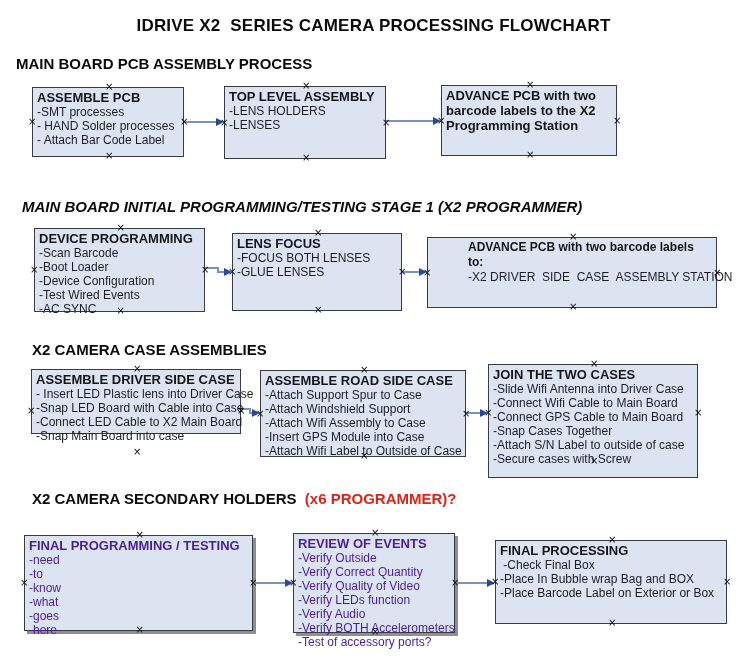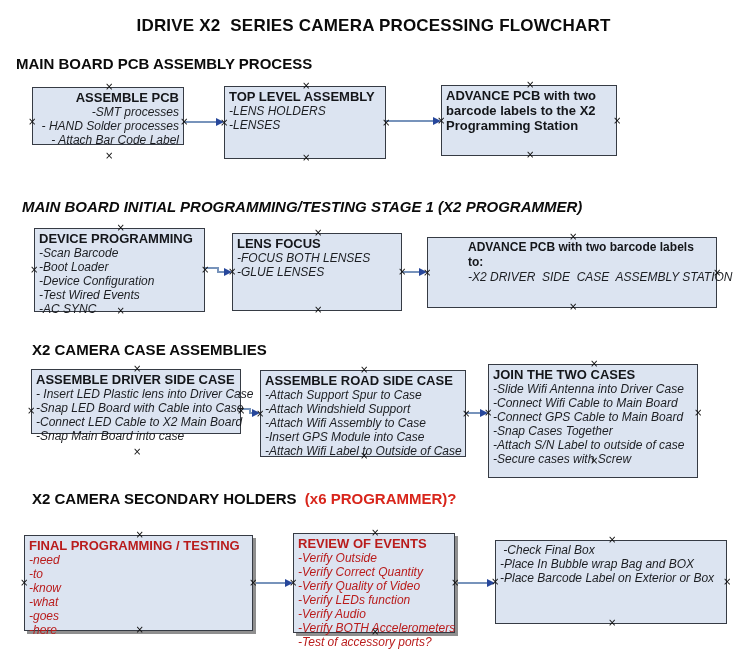--- a/index.html
+++ b/index.html
@@ -7,38 +7,38 @@
           font-family:"Liberation Sans","DejaVu Sans",sans-serif;color:#111;}
   .title{position:absolute;left:0;top:16px;width:747px;text-align:center;
          font-size:17px;font-weight:bold;letter-spacing:.2px;white-space:pre;color:#0b0b0b;}
   .section-heading{position:absolute;font-size:15px;font-weight:bold;white-space:pre;color:#0b0b0b;}
   .section-heading .red{color:#d8251b;}
   .box{position:absolute;background:#dce4f1;border:1.5px solid #363b44;
        padding:2px 4px 1px 4px;box-sizing:border-box;z-index:2;overflow:visible;}
   .box.shadow{box-shadow:3px 3px 0 #8f8f8f;}
   .box-title{font-size:13px;font-weight:bold;line-height:15px;white-space:normal;color:#14161a;}
   .box.fit .box-title{font-size:12px;}
-  .box.red .box-title,.box.red .item{color:#b91c1c;}
-  .item{font-size:12px;line-height:14px;white-space:pre;color:#1c1e22;font-style:italic;}
+  .box.red .box-title,.box.red .item{color:#4c1d95;}
+  .item{font-size:12px;line-height:14px;white-space:pre;color:#1c1e22;}
   .handle{position:absolute;z-index:3;font-size:10px;line-height:10px;color:#101010;
           font-family:"DejaVu Sans",sans-serif;}
   .conn-seg{position:absolute;background:#7793bb;z-index:1;}
   .conn-arrow{position:absolute;width:0;height:0;border-top:4px solid transparent;
               border-bottom:4px solid transparent;border-left:8px solid #27479b;z-index:1;}
 </style>
 </head>
 <body>
 
 <div id="canvas">
 
   <div class="title">IDRIVE X2  SERIES CAMERA PROCESSING FLOWCHART</div>
 
   <div class="section-heading" style="left:16px;top:55px;"><span>MAIN BOARD PCB ASSEMBLY PROCESS</span></div>
 
-  <div class="box" style="left:32px;top:87px;width:152px;height:58px;text-align:right;">
+  <div class="box" style="left:32px;top:87px;width:152px;height:70px;">
     <div class="box-title">ASSEMBLE PCB</div>
     <div class="box-items">
         <div class="item">-SMT processes</div>
         <div class="item">- HAND Solder processes</div>
         <div class="item">- Attach Bar Code Label</div>
       </div>
   </div>
   <div class="box" style="left:224px;top:86px;width:162px;height:73px;">
     <div class="box-title">TOP LEVEL ASSEMBLY</div>
     <div class="box-items">
@@ -129,20 +129,21 @@
         <div class="item">-Verify Outside</div>
         <div class="item">-Verify Correct Quantity</div>
         <div class="item">-Verify Quality of Video</div>
         <div class="item">-Verify LEDs function</div>
         <div class="item">-Verify Audio</div>
         <div class="item">-Verify BOTH Accelerometers</div>
         <div class="item">-Test of accessory ports?</div>
       </div>
   </div>
   <div class="box" style="left:495px;top:540px;width:232px;height:84px;">
+    <div class="box-title">FINAL PROCESSING</div>
     <div class="box-items">
         <div class="item"> -Check Final Box</div>
         <div class="item">-Place In Bubble wrap Bag and BOX</div>
         <div class="item">-Place Barcode Label on Exterior or Box</div>
       </div>
   </div>
 
 <span class="handle" style="left: 105px; top: 82px;">×</span>
     <span class="handle" style="left: 105px; top: 151px;">×</span>
     <span class="handle" style="left: 28px; top: 117px;">×</span>

